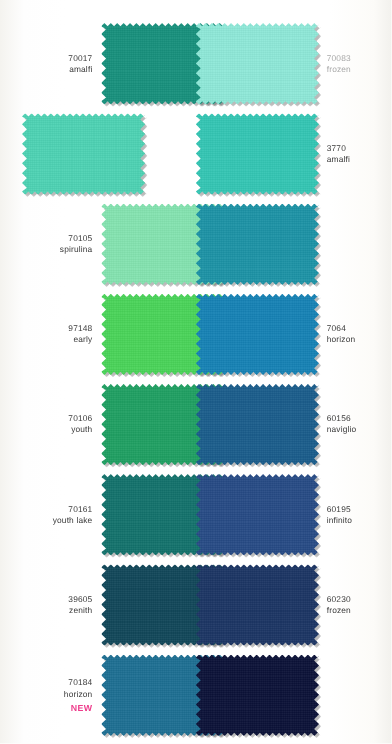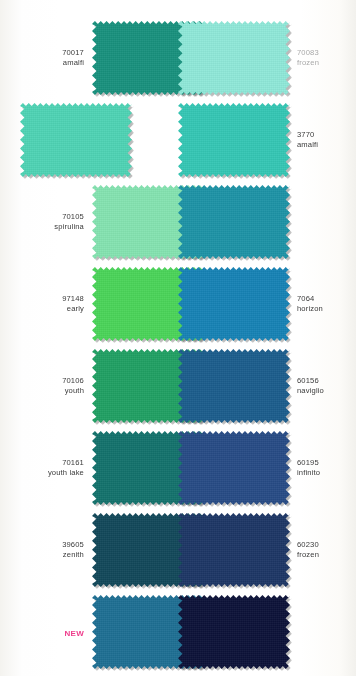--- a/index.html
+++ b/index.html
@@ -246,20 +246,24 @@
           </div>
         </div>
         <div class="swatch-wrap">
           <div class="swatch-shadow" style="clip-path: polygon(0% 4%, 2.6% 0%, 5.2% 4%, 7.8% 0%, 10.4% 4%, 13% 0%, 15.6% 4%, 18.2% 0%, 20.8% 4%, 23.4% 0%, 26% 4%, 28.6% 0%, 31.2% 4%, 33.8% 0%, 36.4% 4%, 39% 0%, 41.6% 4%, 44.2% 0%, 46.8% 4%, 49.4% 0%, 52% 4%, 54.6% 0%, 57.2% 4%, 59.8% 0%, 62.4% 4%, 65% 0%, 67.6% 4%, 70.2% 0%, 72.8% 4%, 75.4% 0%, 78% 4%, 80.6% 0%, 83.2% 4%, 85.8% 0%, 88.4% 4%, 91% 0%, 93.6% 4%, 96.2% 0%, 98.8% 4%, 100% 1.5%, 96% 7.5%, 100% 13.5%, 96% 19.5%, 100% 25.5%, 96% 31.5%, 100% 37.5%, 96% 43.5%, 100% 49.5%, 96% 55.5%, 100% 61.5%, 96% 67.5%, 100% 73.5%, 96% 79.5%, 100% 85.5%, 96% 91.5%, 100% 97.5%, 98.8% 96%, 96.2% 100%, 93.6% 96%, 91% 100%, 88.4% 96%, 85.8% 100%, 83.2% 96%, 80.6% 100%, 78% 96%, 75.4% 100%, 72.8% 96%, 70.2% 100%, 67.6% 96%, 65% 100%, 62.4% 96%, 59.8% 100%, 57.2% 96%, 54.6% 100%, 52% 96%, 49.4% 100%, 46.8% 96%, 44.2% 100%, 41.6% 96%, 39% 100%, 36.4% 96%, 33.8% 100%, 31.2% 96%, 28.6% 100%, 26% 96%, 23.4% 100%, 20.8% 96%, 18.2% 100%, 15.6% 96%, 13% 100%, 10.4% 96%, 7.8% 100%, 5.2% 96%, 2.6% 100%, 0% 96%, 4% 91.5%, 0% 85.5%, 4% 79.5%, 0% 73.5%, 4% 67.5%, 0% 61.5%, 4% 55.5%, 0% 49.5%, 4% 43.5%, 0% 37.5%, 4% 31.5%, 0% 25.5%, 4% 19.5%, 0% 13.5%, 4% 7.5%);"></div>
           <div class="swatch" style="background-color: rgb(18, 72, 90);"></div>
         </div>
       </div>
 
       <div class="row">
         <div class="left-cell">
+          <div class="label">
+            <span class="code">70184</span>
+            <span class="name">horizon</span>
+          </div>
           <div class="badge-slot">NEW</div>
         </div>
         <div class="swatch-wrap">
           <div class="swatch-shadow" style="clip-path: polygon(0% 4%, 2.6% 0%, 5.2% 4%, 7.8% 0%, 10.4% 4%, 13% 0%, 15.6% 4%, 18.2% 0%, 20.8% 4%, 23.4% 0%, 26% 4%, 28.6% 0%, 31.2% 4%, 33.8% 0%, 36.4% 4%, 39% 0%, 41.6% 4%, 44.2% 0%, 46.8% 4%, 49.4% 0%, 52% 4%, 54.6% 0%, 57.2% 4%, 59.8% 0%, 62.4% 4%, 65% 0%, 67.6% 4%, 70.2% 0%, 72.8% 4%, 75.4% 0%, 78% 4%, 80.6% 0%, 83.2% 4%, 85.8% 0%, 88.4% 4%, 91% 0%, 93.6% 4%, 96.2% 0%, 98.8% 4%, 100% 1.5%, 96% 7.5%, 100% 13.5%, 96% 19.5%, 100% 25.5%, 96% 31.5%, 100% 37.5%, 96% 43.5%, 100% 49.5%, 96% 55.5%, 100% 61.5%, 96% 67.5%, 100% 73.5%, 96% 79.5%, 100% 85.5%, 96% 91.5%, 100% 97.5%, 98.8% 96%, 96.2% 100%, 93.6% 96%, 91% 100%, 88.4% 96%, 85.8% 100%, 83.2% 96%, 80.6% 100%, 78% 96%, 75.4% 100%, 72.8% 96%, 70.2% 100%, 67.6% 96%, 65% 100%, 62.4% 96%, 59.8% 100%, 57.2% 96%, 54.6% 100%, 52% 96%, 49.4% 100%, 46.8% 96%, 44.2% 100%, 41.6% 96%, 39% 100%, 36.4% 96%, 33.8% 100%, 31.2% 96%, 28.6% 100%, 26% 96%, 23.4% 100%, 20.8% 96%, 18.2% 100%, 15.6% 96%, 13% 100%, 10.4% 96%, 7.8% 100%, 5.2% 96%, 2.6% 100%, 0% 96%, 4% 91.5%, 0% 85.5%, 4% 79.5%, 0% 73.5%, 4% 67.5%, 0% 61.5%, 4% 55.5%, 0% 49.5%, 4% 43.5%, 0% 37.5%, 4% 31.5%, 0% 25.5%, 4% 19.5%, 0% 13.5%, 4% 7.5%);"></div>
           <div class="swatch" style="background-color: rgb(30, 111, 147);"></div>
         </div>
       </div>
 
     </div>
 

